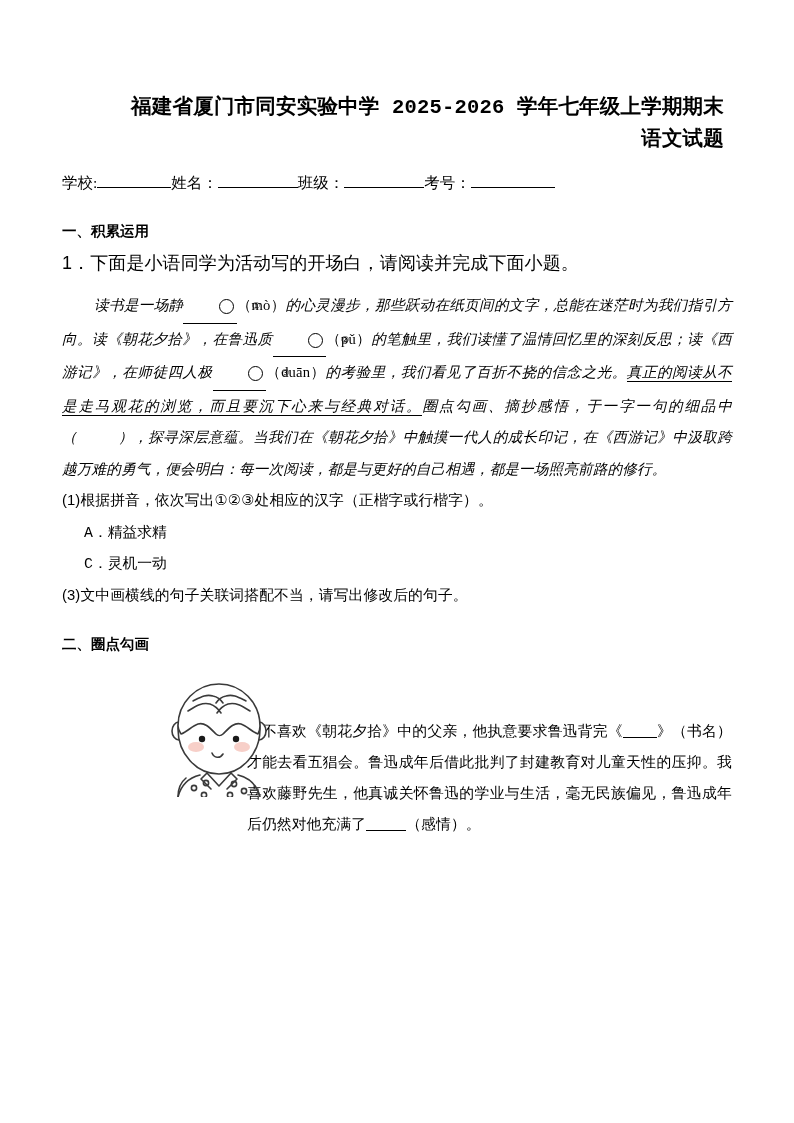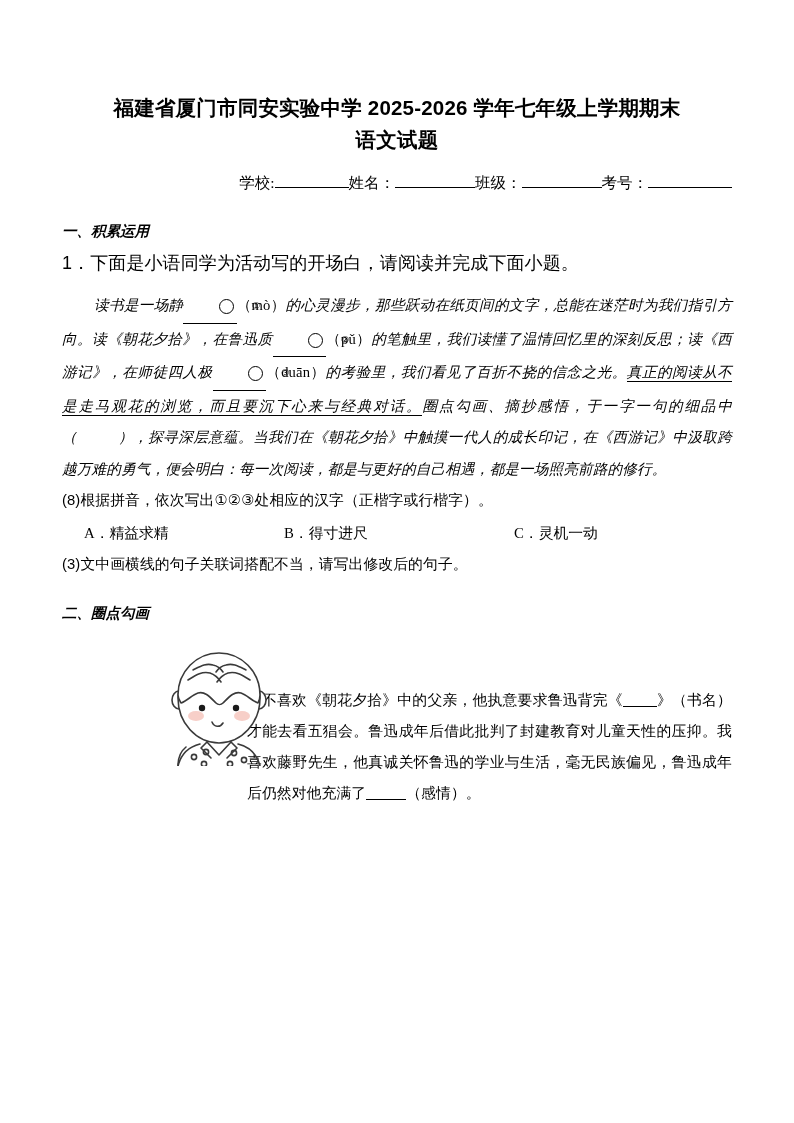--- a/index.html
+++ b/index.html
@@ -18,33 +18,33 @@
   .page {
     width: 794px;
     height: 1123px;
     box-sizing: border-box;
     padding: 92px 62px 0 62px;
     position: relative;
   }
 
   
   .doc-title {
-    text-align: center;
-    font-family: Liberation Sans, sans-serif;
+    text-align: right;
+    font-family: Liberation Mono, monospace;
     font-weight: bold;
     font-size: 20.5px;
     line-height: 32px;
     letter-spacing: 0.2px;
     margin: 0 8px;
   }
 
   
   .info-line {
     margin-top: 16px;
-    text-align: right;
+    text-align: left;
     font-size: 15.5px;
     line-height: 22px;
     white-space: nowrap;
     font-family: "Liberation Serif", "DejaVu Serif", serif;
   }
   .info-item { white-space: nowrap; }
   .blank-u {
     display: inline-block;
     border-bottom: 1.2px solid #000;
     vertical-align: baseline;
@@ -54,21 +54,20 @@
   .w-class  { width: 80px; }
   .w-num    { width: 84px; }
 
   
   .section-head {
     font-family: "Liberation Sans", "DejaVu Sans", sans-serif;
     font-weight: bold;
     font-size: 14.5px;
     line-height: 30px;
     margin-top: 22px;
-    font-style: italic;
   }
   .section-head.tight { margin-top: 18px; }
 
   
   .q-stem {
     font-family: "Liberation Sans", "DejaVu Sans", sans-serif;
     font-size: 18px;
     line-height: 30px;
     margin-top: 2px;
     letter-spacing: 0.1px;
@@ -111,26 +110,27 @@
     text-align: center;
     font-size: 9.5px;
     font-style: normal;
     vertical-align: 1px;
   }
   .py { font-style: normal; font-family: "Liberation Serif", serif; }
   .gap-paren { letter-spacing: 0.4em; }
 
   
   .options {
-    font-family: Liberation Serif, serif;
+    font-family: Liberation Mono, monospace;
     font-size: 14.8px;
     line-height: 31px;
     margin-top: 2px;
     padding-left: 22px;
     display: flex;
+    flex-direction: column;
   }
   .opt-a { width: 200px; }
   .opt-b { width: 230px; }
 
   
   .dialog-wrap {
     position: relative;
     margin-top: 10px;
     min-height: 128px;
   }
@@ -176,26 +176,25 @@
   </div>
 
   <div class="section-head">一、积累运用</div>
 
   <div class="q-stem">1．下面是小语同学为活动写的开场白，请阅读并完成下面小题。</div>
 
   <div class="passage indent">
     <span>读书是一场静</span><span class="circ"><span class="circ-num">①</span></span><span class="py">（mò）</span><span>的心灵漫步，那些跃动在纸页间的文字，总能在迷茫时为我们指引方向。读《朝花夕拾》，在鲁迅质</span><span class="circ"><span class="circ-num">②</span></span><span class="py">（pǔ）</span><span>的笔触里，我们读懂了温情回忆里的深刻反思；读《西游记》，在师徒四人极</span><span class="circ"><span class="circ-num">③</span></span><span class="py">（duān）</span><span>的考验里，我们看见了百折不挠的信念之光。</span><span class="u-sentence">真正的阅读从不是走马观花的浏览，而且要沉下心来与经典对话。</span><span>圈点勾画、摘抄感悟，于一字一句的细品中（</span><span class="gap-paren">　　</span><span>），探寻深层意蕴。当我们在《朝花夕拾》中触摸一代人的成长印记，在《西游记》中汲取跨越万难的勇气，便会明白：每一次阅读，都是与更好的自己相遇，都是一场照亮前路的修行。</span>
   </div>
 
-  <div class="q-sub">(8)根据拼音，依次写出①②③处相应的汉字（正楷字或行楷字）。</div>
+  <div class="q-sub">(1)根据拼音，依次写出①②③处相应的汉字（正楷字或行楷字）。</div>
 
 
   <div class="options">
     <span class="opt-a">A．精益求精</span>
-    <span class="opt-b">B．得寸进尺</span>
     <span>C．灵机一动</span>
   </div>
 
   <div class="q-sub">(3)文中画横线的句子关联词搭配不当，请写出修改后的句子。</div>
 
   <div class="section-head tight">二、圈点勾画</div>
 
 
   <div class="dialog-wrap">
 

